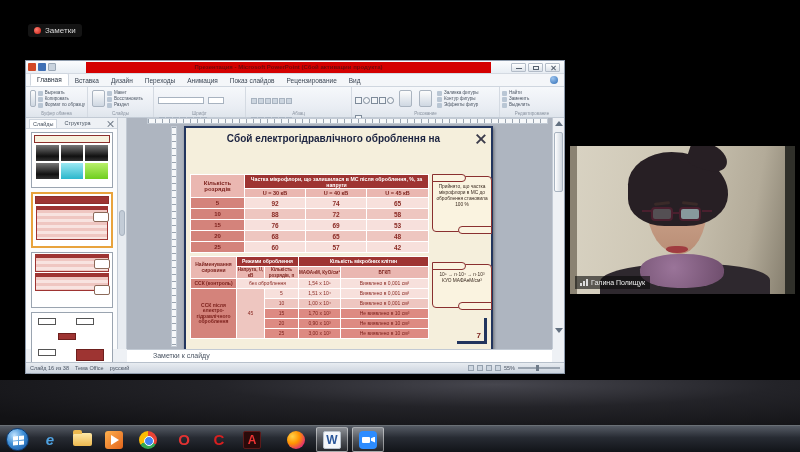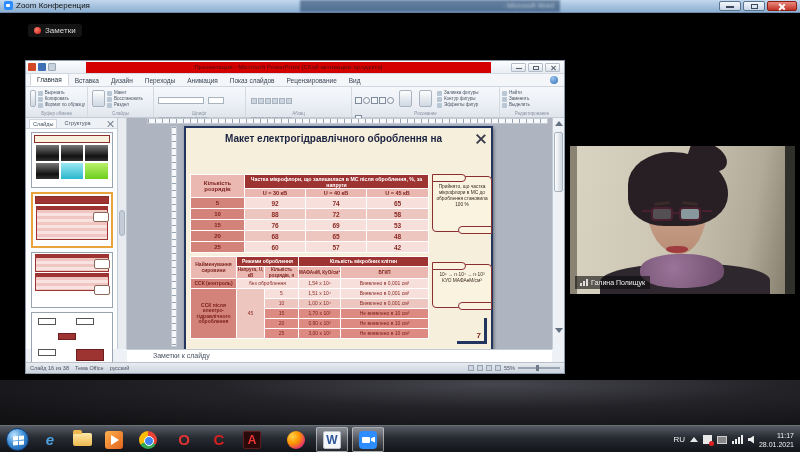--- a/index.html
+++ b/index.html
@@ -266,39 +266,20 @@
   .netbars i:nth-child(1){height:3px;} .netbars i:nth-child(2){height:5px;}
   .netbars i:nth-child(3){height:7px;} .netbars i:nth-child(4){height:9px;}
   .spk { width:6px; height:8px; background:#eee; clip-path:polygon(0 30%,40% 30%,100% 0,100% 100%,40% 70%,0 70%); }
   .clock { text-align:right; font-size:7px; line-height:9px; padding-right:2px; }
 </style>
 </head>
 <body>
 
 <div id="screen">
 
-  <div class="abs titlebar">
-    <div class="titlebar-app">
-      <span class="zoom-logo"></span>
-      <span>Zoom Конференция</span>
-    </div>
-    <div class="bg-win-title">- Microsoft Word</div>
-    <div class="winbtns">
-      <div class="wbtn">
-          <span class="dash"></span>
-        </div>
-      <div class="wbtn">
-          <span class="sq"></span>
-        </div>
-      <div class="wbtn close">
-          <span class="x1"></span>
-          <span class="x2"></span>
-        </div>
-    </div>
-  </div>
 
   <div class="abs" style="left:0;top:13px;width:800px;height:367px;background:#000;"></div>
 
   <div class="abs recbadge">
     <span class="recdot"></span>
     <span class="reclabel">Заметки</span>
   </div>
 
   <div class="abs ppt">
 
@@ -478,21 +459,21 @@
         <span class="tk"></span>
       </div>
 
     <div class="slidearea">
       <div class="hruler"></div>
       <div class="vruler"></div>
 
       <div class="slide">
         <div class="slide-x"></div>
         <div class="s-title">
-          <span>Макет електрогідравлічного оброблення на</span><br>
+          <span>Сбой електрогідравлічного оброблення на</span><br>
         </div>
 
         <table class="dtable tbl1">
           <colgroup>
               <col style="width:54px;">
               <col style="width:61px;">
               <col style="width:61px;">
               <col style="width:62px;">
             </colgroup>
           <tbody>
@@ -690,32 +671,15 @@
 
     <div class="appslot" style="left:316px;"></div>
     <div class="ticon" style="left:320px;">
       <span class="wordic">W</span>
     </div>
     <div class="appslot" style="left:352px;"></div>
     <div class="ticon" style="left:356px;">
         <span class="zoomic"></span>
       </div>
 
-    <div class="tray">
-      <span class="lang">RU</span>
-      <span class="hid"></span>
-      <span class="flagic"></span>
-      <span class="batic"></span>
-      <span class="netbars">
-          <i></i>
-          <i></i>
-          <i></i>
-          <i></i>
-        </span>
-      <span class="spk"></span>
-      <div class="clock">
-        <div>11:17</div>
-        <div>28.01.2021</div>
-      </div>
-    </div>
   </div>
 
 </div>
 
 </body></html>

